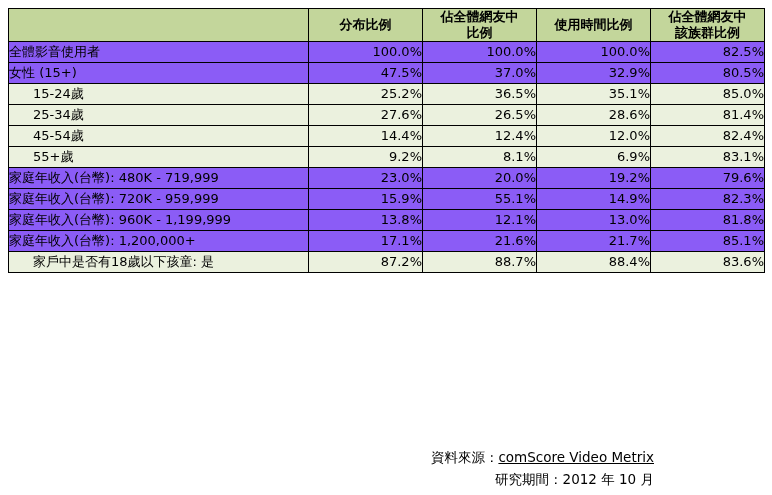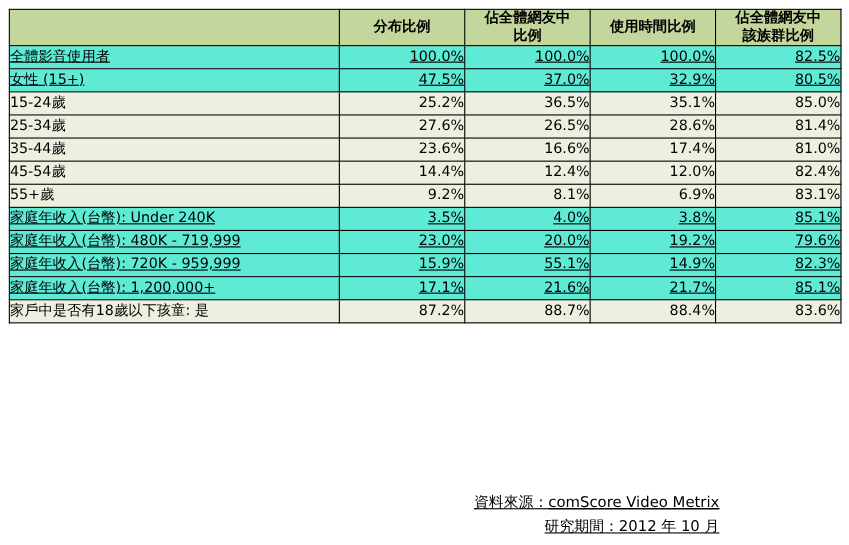--- a/index.html
+++ b/index.html
@@ -56,42 +56,40 @@
     font-size: 13.5px;
     white-space: nowrap;
     overflow: hidden;
   }
   td.val {
     text-align: right;
     padding-right: 7px;
     font-size: 13.5px;
     white-space: nowrap;
   }
-  tr.band-white td { background: #5eead4; text-decoration: underline; }
-  tr.band-green td { background: #ebf1de; }
+  tr.band-white td { background: #8b5cf6; }
+  tr.band-green td { background: #ebf1de; padding-left: 24px; }
   .source {
     position: absolute;
     right: 14px;
     bottom: 28px;
     font-size: 13.5px;
     line-height: 20px;
     text-align: right;
     white-space: nowrap;
-    text-decoration: underline;
   }
   .source .u { text-decoration: underline; }
   .period {
     position: absolute;
     right: 14px;
     bottom: 6px;
     font-size: 13.5px;
     line-height: 20px;
     text-align: right;
     white-space: nowrap;
-    text-decoration: underline;
   }
 </style>
 </head>
 <body>
 
 <div class="page">
 
   <table class="stats">
     <colgroup>
       <col class="label-col">
@@ -142,62 +140,55 @@
         <td class="val">85.0%</td>
       </tr>
       <tr class="band-green">
         <td class="label">25-34歲</td>
         <td class="val">27.6%</td>
         <td class="val">26.5%</td>
         <td class="val">28.6%</td>
         <td class="val">81.4%</td>
       </tr>
       <tr class="band-green">
-        <td class="label">35-44歲</td>
-        <td class="val">23.6%</td>
-        <td class="val">16.6%</td>
-        <td class="val">17.4%</td>
-        <td class="val">81.0%</td>
-      </tr>
-      <tr class="band-green">
         <td class="label">45-54歲</td>
         <td class="val">14.4%</td>
         <td class="val">12.4%</td>
         <td class="val">12.0%</td>
         <td class="val">82.4%</td>
       </tr>
       <tr class="band-green">
         <td class="label">55+歲</td>
         <td class="val">9.2%</td>
         <td class="val">8.1%</td>
         <td class="val">6.9%</td>
         <td class="val">83.1%</td>
       </tr>
       <tr class="band-white">
-        <td class="label">家庭年收入(台幣): Under 240K</td>
-        <td class="val">3.5%</td>
-        <td class="val">4.0%</td>
-        <td class="val">3.8%</td>
-        <td class="val">85.1%</td>
-      </tr>
-      <tr class="band-white">
         <td class="label">家庭年收入(台幣): 480K - 719,999</td>
         <td class="val">23.0%</td>
         <td class="val">20.0%</td>
         <td class="val">19.2%</td>
         <td class="val">79.6%</td>
       </tr>
       <tr class="band-white">
         <td class="label">家庭年收入(台幣): 720K - 959,999</td>
         <td class="val">15.9%</td>
         <td class="val">55.1%</td>
         <td class="val">14.9%</td>
         <td class="val">82.3%</td>
       </tr>
       <tr class="band-white">
+        <td class="label">家庭年收入(台幣): 960K - 1,199,999</td>
+        <td class="val">13.8%</td>
+        <td class="val">12.1%</td>
+        <td class="val">13.0%</td>
+        <td class="val">81.8%</td>
+      </tr>
+      <tr class="band-white">
         <td class="label">家庭年收入(台幣): 1,200,000+</td>
         <td class="val">17.1%</td>
         <td class="val">21.6%</td>
         <td class="val">21.7%</td>
         <td class="val">85.1%</td>
       </tr>
       <tr class="band-green">
         <td class="label">家戶中是否有18歲以下孩童: 是</td>
         <td class="val">87.2%</td>
         <td class="val">88.7%</td>

